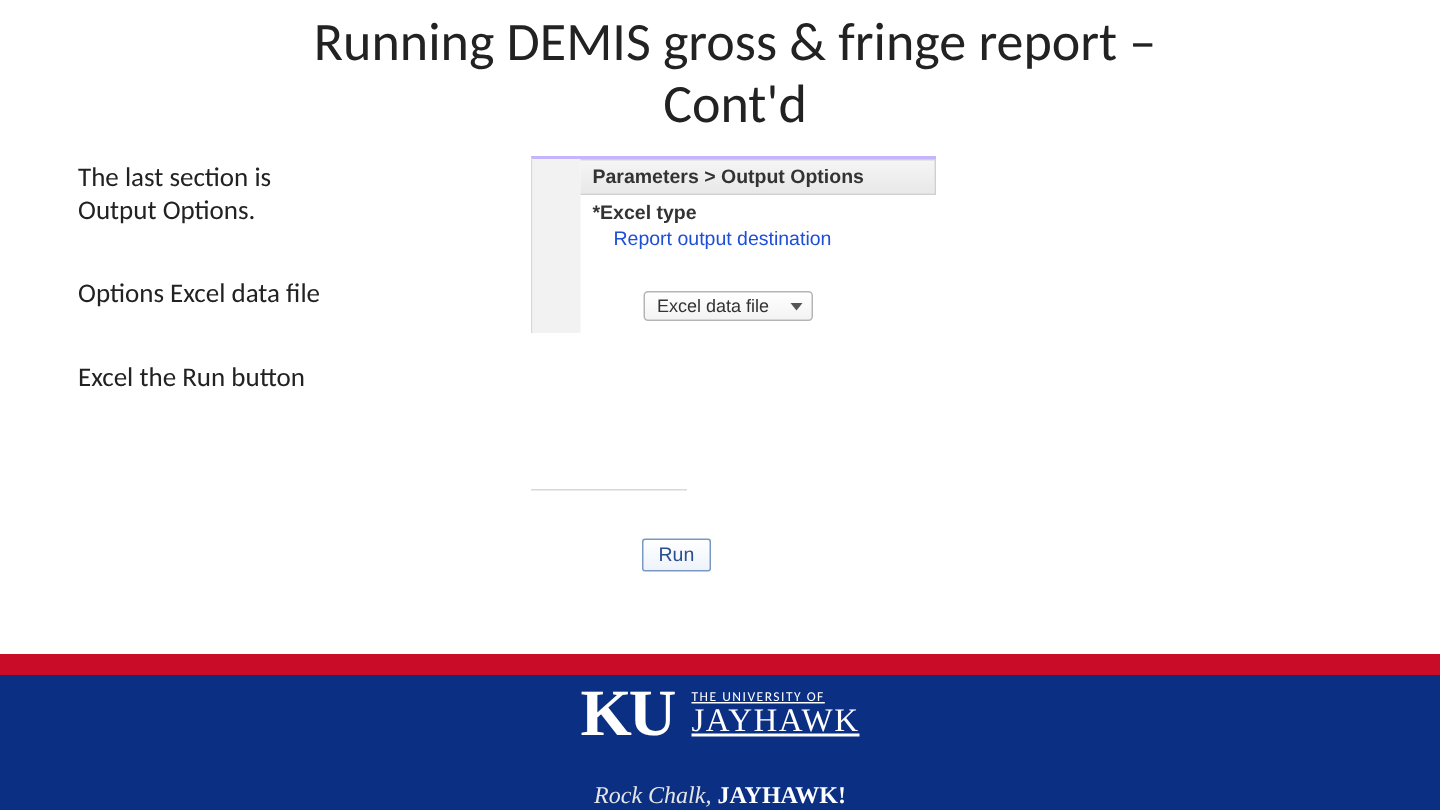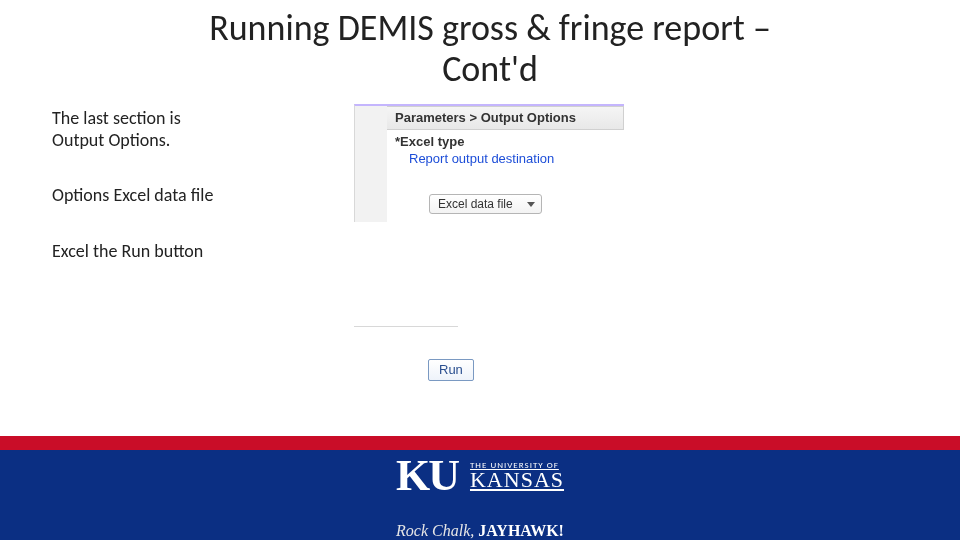--- a/index.html
+++ b/index.html
@@ -210,20 +210,20 @@
 <div class="run-button-wrap">
   <div class="run-button">Run</div>
 </div>
 
 <div class="red-bar"></div>
 <div class="blue-bar">
   <div class="ku-logo">
     <div class="ku-mark">KU</div>
     <div class="ku-text">
       <span class="line1">THE UNIVERSITY OF</span>
-      <span class="line2">KANSAS</span>
+      <span class="line2">JAYHAWK</span>
     </div>
   </div>
   <div class="slogan">
     <span>Rock Chalk,</span>
     <span class="emph">JAYHAWK!</span>
   </div>
 </div>
 
 </body></html>

